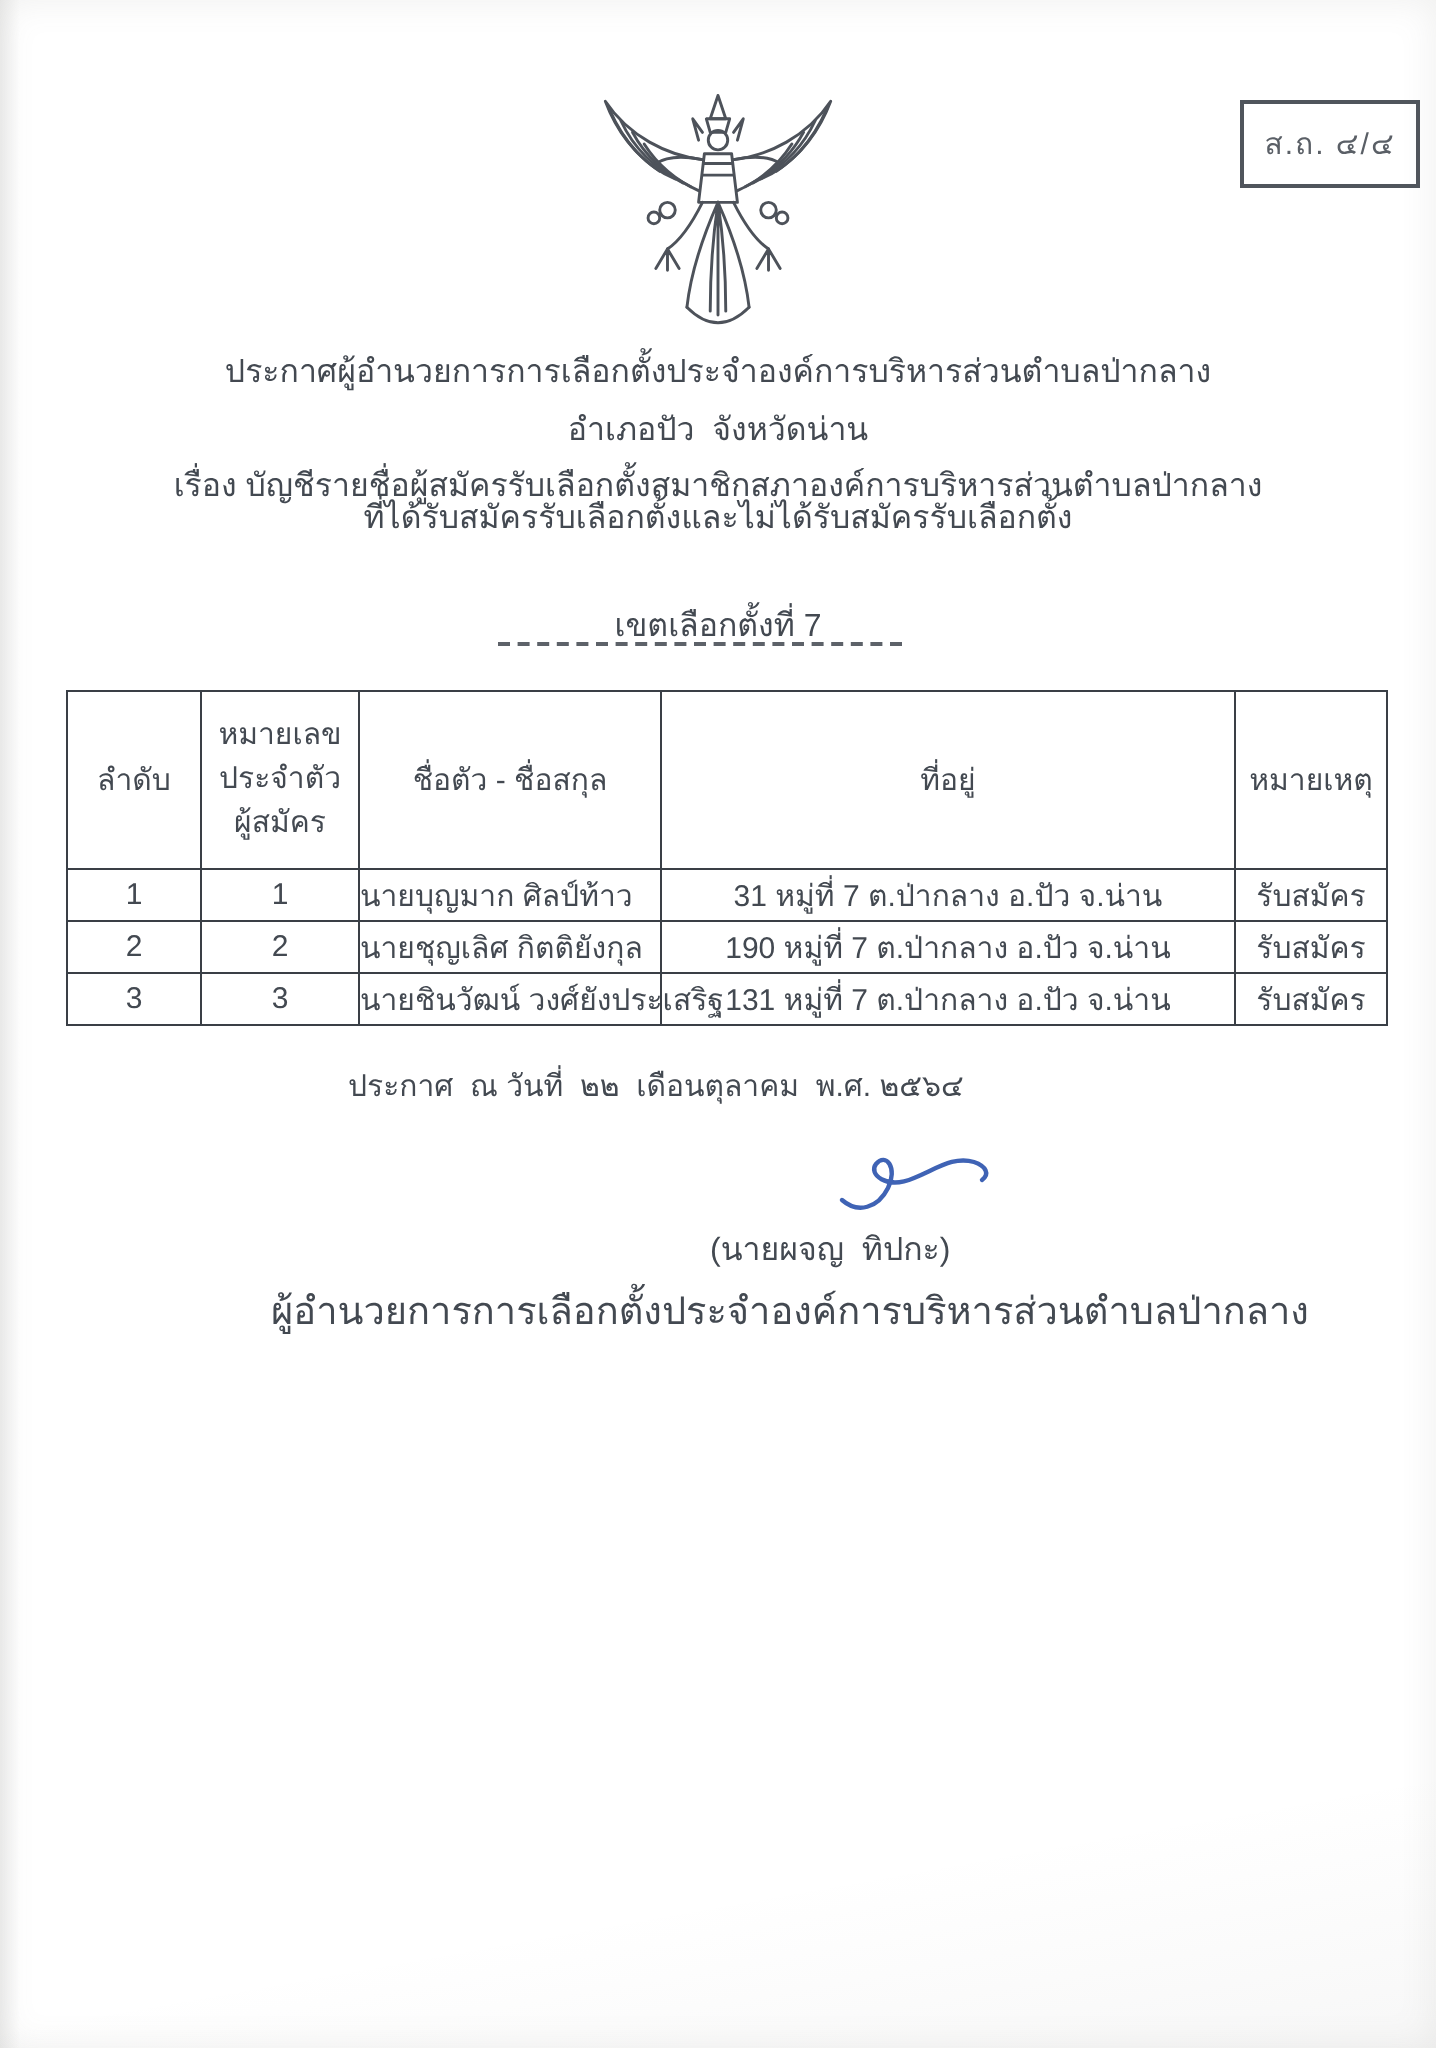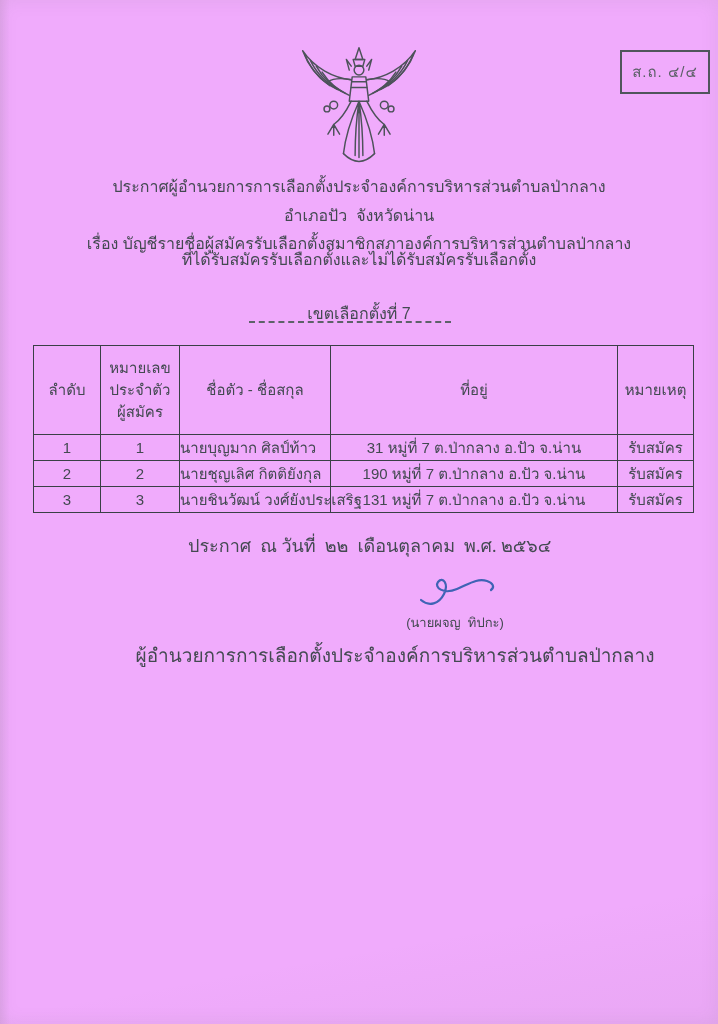--- a/index.html
+++ b/index.html
@@ -1,18 +1,18 @@
 <!DOCTYPE html>
 <html><head>
 <meta charset="utf-8">
 <style>
   html,body { margin:0; padding:0; background:#e9e9e7; }
   .page {
     position:relative; width:718px; height:1024px; margin:0 auto;
-    background:#f0abfc; overflow:hidden;
+    background:#ffffff; overflow:hidden;
     font-family:"Liberation Sans","DejaVu Sans",sans-serif;
     color:#434951;
     box-shadow:inset 0 0 18px rgba(120,120,118,.12);
   }
   .pre { white-space:pre; }
 
   
   .stamp {
     position:absolute; left:620px; top:50px; width:86px; height:40px;
     border:2px solid #50555c; display:flex; align-items:center; justify-content:center;
@@ -36,24 +36,24 @@
   table.cand th, table.cand td { border:1.5px solid #3a3f46; padding:0 0; }
   table.cand th { font-weight:normal; text-align:center; height:88px; }
   table.cand td { height:25px; }
   .c-no    { width:66px;  text-align:center; }
   .c-num   { width:78px;  text-align:center; }
   .c-name  { width:150px; text-align:left; white-space:nowrap; overflow:visible; }
   .c-addr  { width:286px; text-align:center; white-space:nowrap; }
   .c-rem   { width:75px;  text-align:center; }
   .hline { display:block; line-height:22px; }
 
-  .dateline { position:absolute; left:188px; top:531px; font-size:18px;font-family:Liberation Serif, serif; }
+  .dateline { position:absolute; left:174px; top:531px; font-size:15px; }
 
   .signature-svg { position:absolute; left:408px; top:566px; width:100px; height:48px; }
-  .signer-name  { position:absolute; left:355px; top:612px; width:200px; text-align:center; font-size:13px; }
+  .signer-name  { position:absolute; left:355px; top:612px; width:200px; font-size:16px; }
   .signer-title { position:absolute; left:95px;  top:640px; width:600px; text-align:center; font-size:19px; }
 
   
   .streak { position:absolute; pointer-events:none; }
   .s1 { left:0; bottom:0; width:718px; height:220px;
         background:linear-gradient(170deg, rgba(0,0,0,0) 60%, rgba(100,100,98,.05) 100%); }
   .s2 { left:0; top:0; width:10px; height:1024px;
         background:linear-gradient(90deg, rgba(100,100,98,.10), rgba(0,0,0,0)); }
 </style>
 </head>

